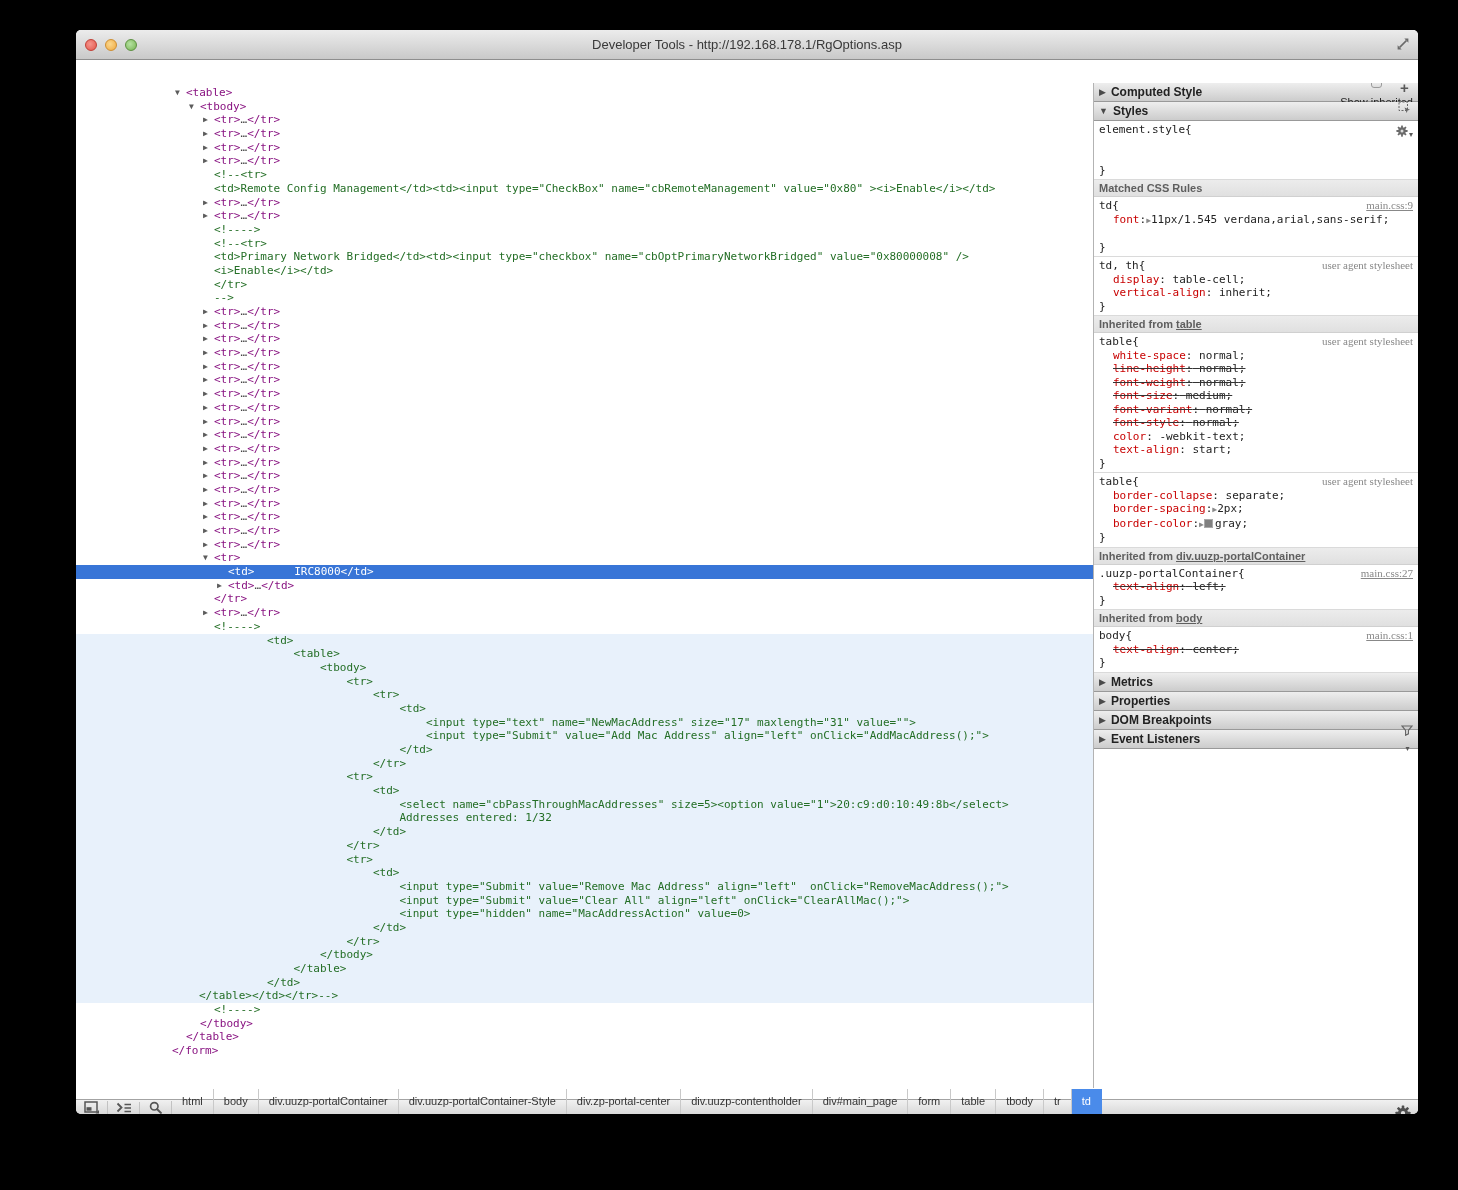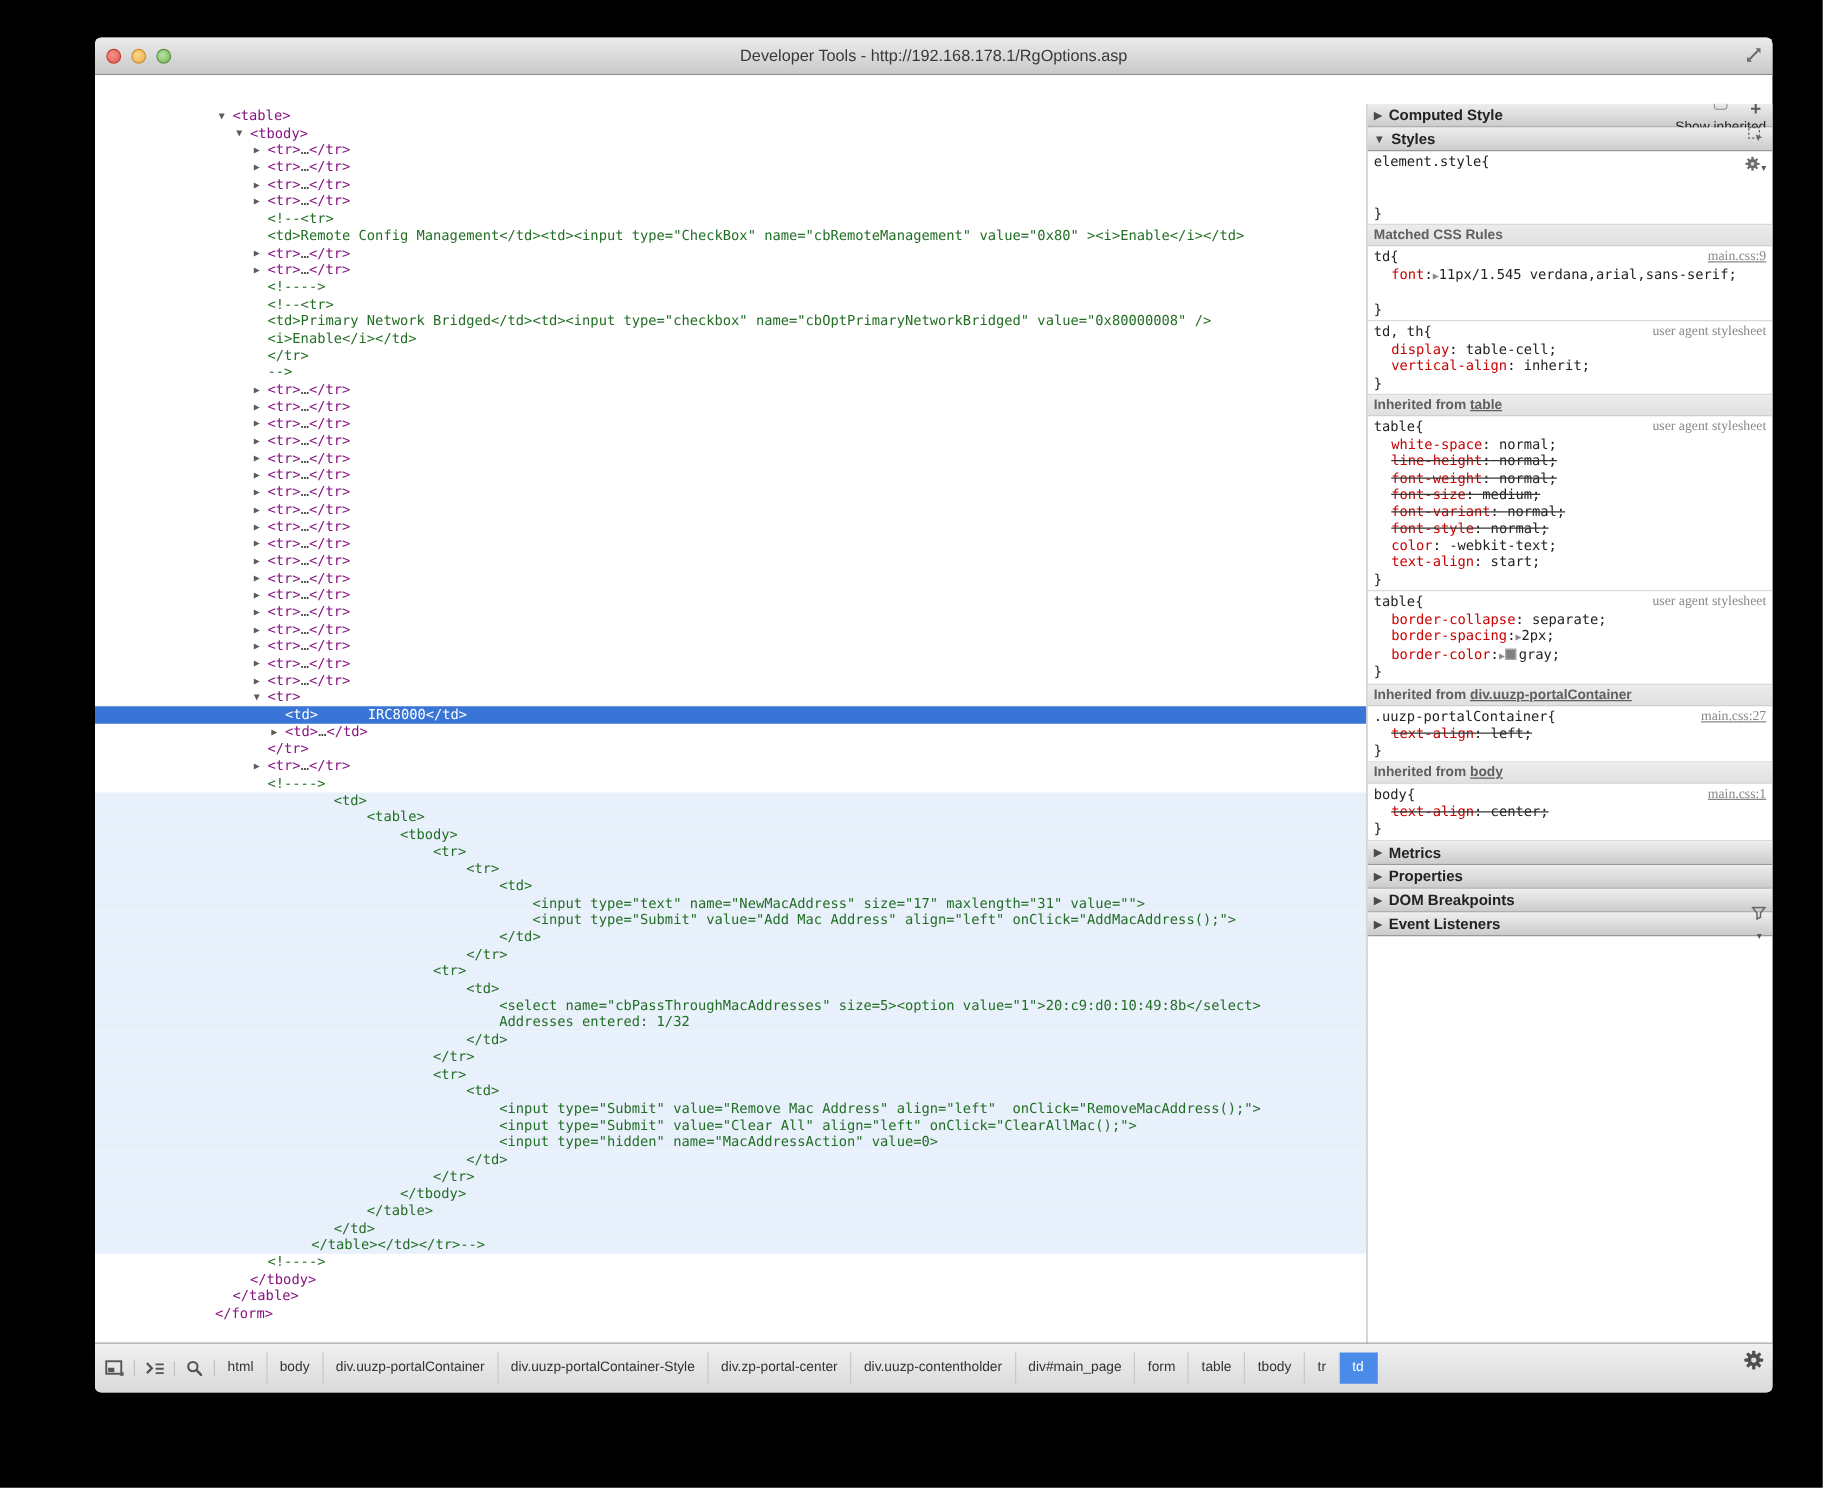--- a/index.html
+++ b/index.html
@@ -68,23 +68,23 @@
   .rprop.struck { text-decoration:line-through; text-decoration-color:#333; }
   .parw { font-size:8px; color:#8a8a8a; }
   .swatch { display:inline-block; width:9px; height:9px; background:#808080;
             border:1px solid #aaa; vertical-align:-1px; margin-right:2px; }
   .sb-bar { background:linear-gradient(#ececec,#e0e0e0); border-bottom:1px solid #d0d0d0;
             color:#5f5f5f; font-size:11px; padding:2px 5px;font-weight:bold; }
   .sb-bar .bar-link { text-decoration:underline; }
   .blankln { height:13.5px; }
 
   
-  .statusbar { position:absolute; left:0; bottom:0; width:100%; height:40px;
+  .statusbar { position:absolute; left:0; bottom:0; width:100%; height:15px;
                background:linear-gradient(#f1f1f1,#d9d9d9);
-               border-top:1px solid #a3a3a3; display:flex; align-items:center; }
+               border-top:1px solid #a3a3a3; display:flex; align-items:flex-end; }
   .sbtn { width:32px; display:flex; align-items:center; justify-content:center;
           border-right:1px solid #c2c2c2; }
   .crumbs { display:flex; align-items:stretch; }
   .crumb { padding:0 10px; font-size:11px; color:#333; line-height:25px;
            border-right:1px solid #c9c9c9; white-space:nowrap; }
   .crumb.sel { background:#4a8bea; color:#fff; border-right:1px solid #4a8bea; }
   .gear-btn { position:absolute; right:7px; top:0; height:26px; display:flex; align-items:center; }
 </style>
 </head>
 <body>
@@ -169,21 +169,21 @@
         <div class="ln shade" style="padding-left: 138px;"><span class="cmt">                    &lt;tr&gt;</span></div>
         <div class="ln shade" style="padding-left: 138px;"><span class="cmt">                        &lt;td&gt;</span></div>
         <div class="ln shade" style="padding-left: 138px;"><span class="cmt">                            &lt;input type="Submit" value="Remove Mac Address" align="left"  onClick="RemoveMacAddress();"&gt;</span></div>
         <div class="ln shade" style="padding-left: 138px;"><span class="cmt">                            &lt;input type="Submit" value="Clear All" align="left" onClick="ClearAllMac();"&gt;</span></div>
         <div class="ln shade" style="padding-left: 138px;"><span class="cmt">                            &lt;input type="hidden" name="MacAddressAction" value=0&gt;</span></div>
         <div class="ln shade" style="padding-left: 138px;"><span class="cmt">                        &lt;/td&gt;</span></div>
         <div class="ln shade" style="padding-left: 138px;"><span class="cmt">                    &lt;/tr&gt;</span></div>
         <div class="ln shade" style="padding-left: 138px;"><span class="cmt">                &lt;/tbody&gt;</span></div>
         <div class="ln shade" style="padding-left: 138px;"><span class="cmt">            &lt;/table&gt;</span></div>
         <div class="ln shade" style="padding-left: 138px;"><span class="cmt">        &lt;/td&gt;</span></div>
-        <div class="ln shade" style="padding-left: 120px;"><span class="cmt">        &lt;/table&gt;&lt;/td&gt;&lt;/tr&gt;--&gt;</span></div>
+        <div class="ln shade" style="padding-left: 70px;"><span class="cmt">        &lt;/table&gt;&lt;/td&gt;&lt;/tr&gt;--&gt;</span></div>
         <div class="ln" style="padding-left: 138px;"><span class="cmt">&lt;!----&gt;</span></div>
         <div class="ln" style="padding-left: 124px;"><span class="tagc">&lt;/tbody&gt;</span></div>
         <div class="ln" style="padding-left: 110px;"><span class="tagc">&lt;/table&gt;</span></div>
         <div class="ln" style="padding-left: 96px;"><span class="tagc">&lt;/form&gt;</span></div>
       </div>
 
     <div class="sidebar">
       <div class="sb-header">
         <span class="tri">▶</span>
         <span>Computed Style</span>

